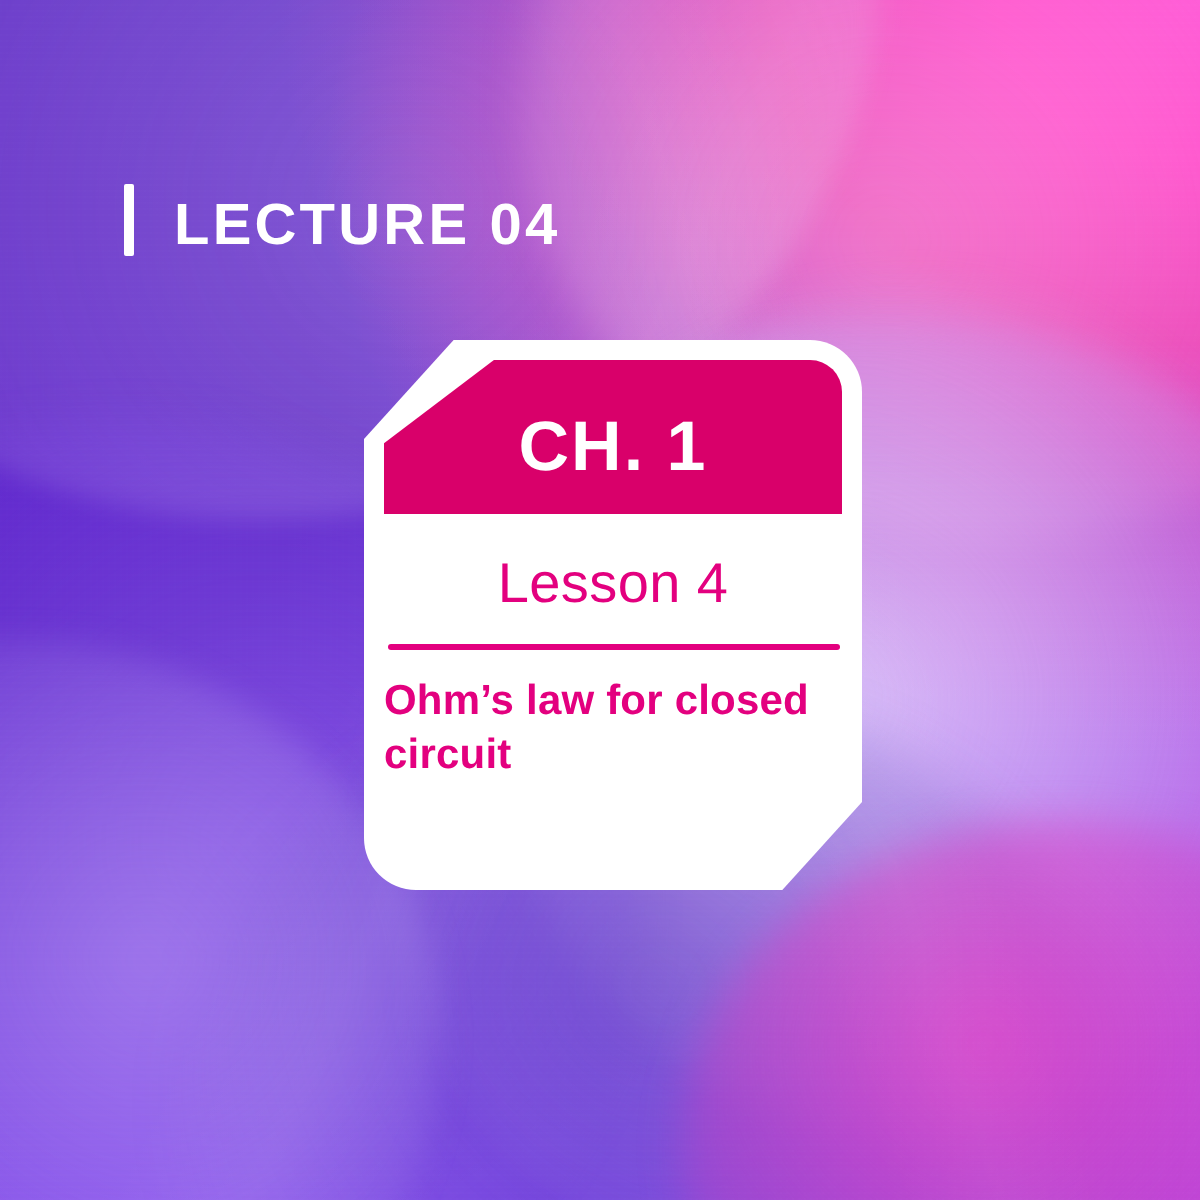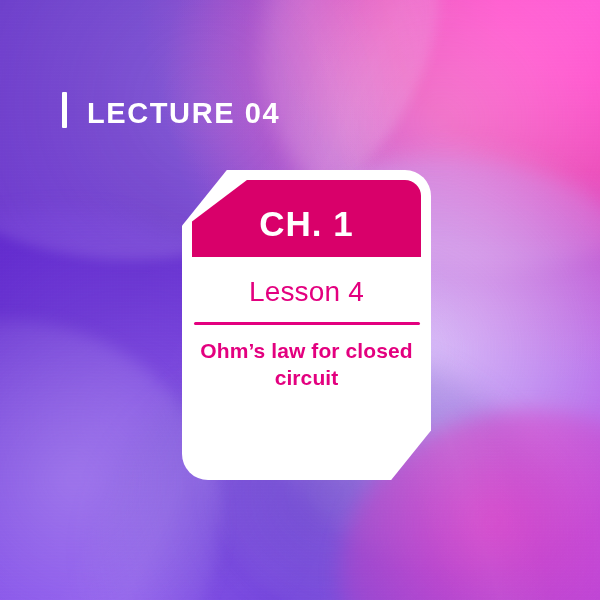--- a/index.html
+++ b/index.html
@@ -98,21 +98,21 @@
     font-weight: 700;
     letter-spacing: 1.6px;
     line-height: 1;
     white-space: nowrap;
   }
 
   
   .card {
     position: absolute;
     left: 182px; top: 170px;
-    width: 249px; height: 310px;
+    width: 249px; height: 275px;
     z-index: 6;
   }
   .card-shape {
     position: absolute; inset: 0;
     background: #ffffff;
     
     border-radius: 0 26px 0 26px;
     clip-path: polygon(0% 18%, 18% 0%, 100% 0%, 100% 84%, 84% 100%, 0% 100%);
   }
   .card-inner {
@@ -153,21 +153,21 @@
     background: #e3007f;
     border-radius: 2px;
   }
 
   .lesson-subtitle {
     margin-top: 13px;
     color: #e3007f;
     font-size: 21px;
     font-weight: 700;
     line-height: 1.28;
-    text-align: center;
+    text-align: left;
     letter-spacing: 0.1px;
   }
 
   .grain {
     position: absolute; inset: 0;
     opacity: 0.12;
     pointer-events: none;
     background-image:
       repeating-linear-gradient(0deg,  rgba(255,255,255,0.05) 0 1px, rgba(0,0,0,0) 1px 3px),
       repeating-linear-gradient(90deg, rgba(255,255,255,0.04) 0 1px, rgba(0,0,0,0) 1px 3px);

